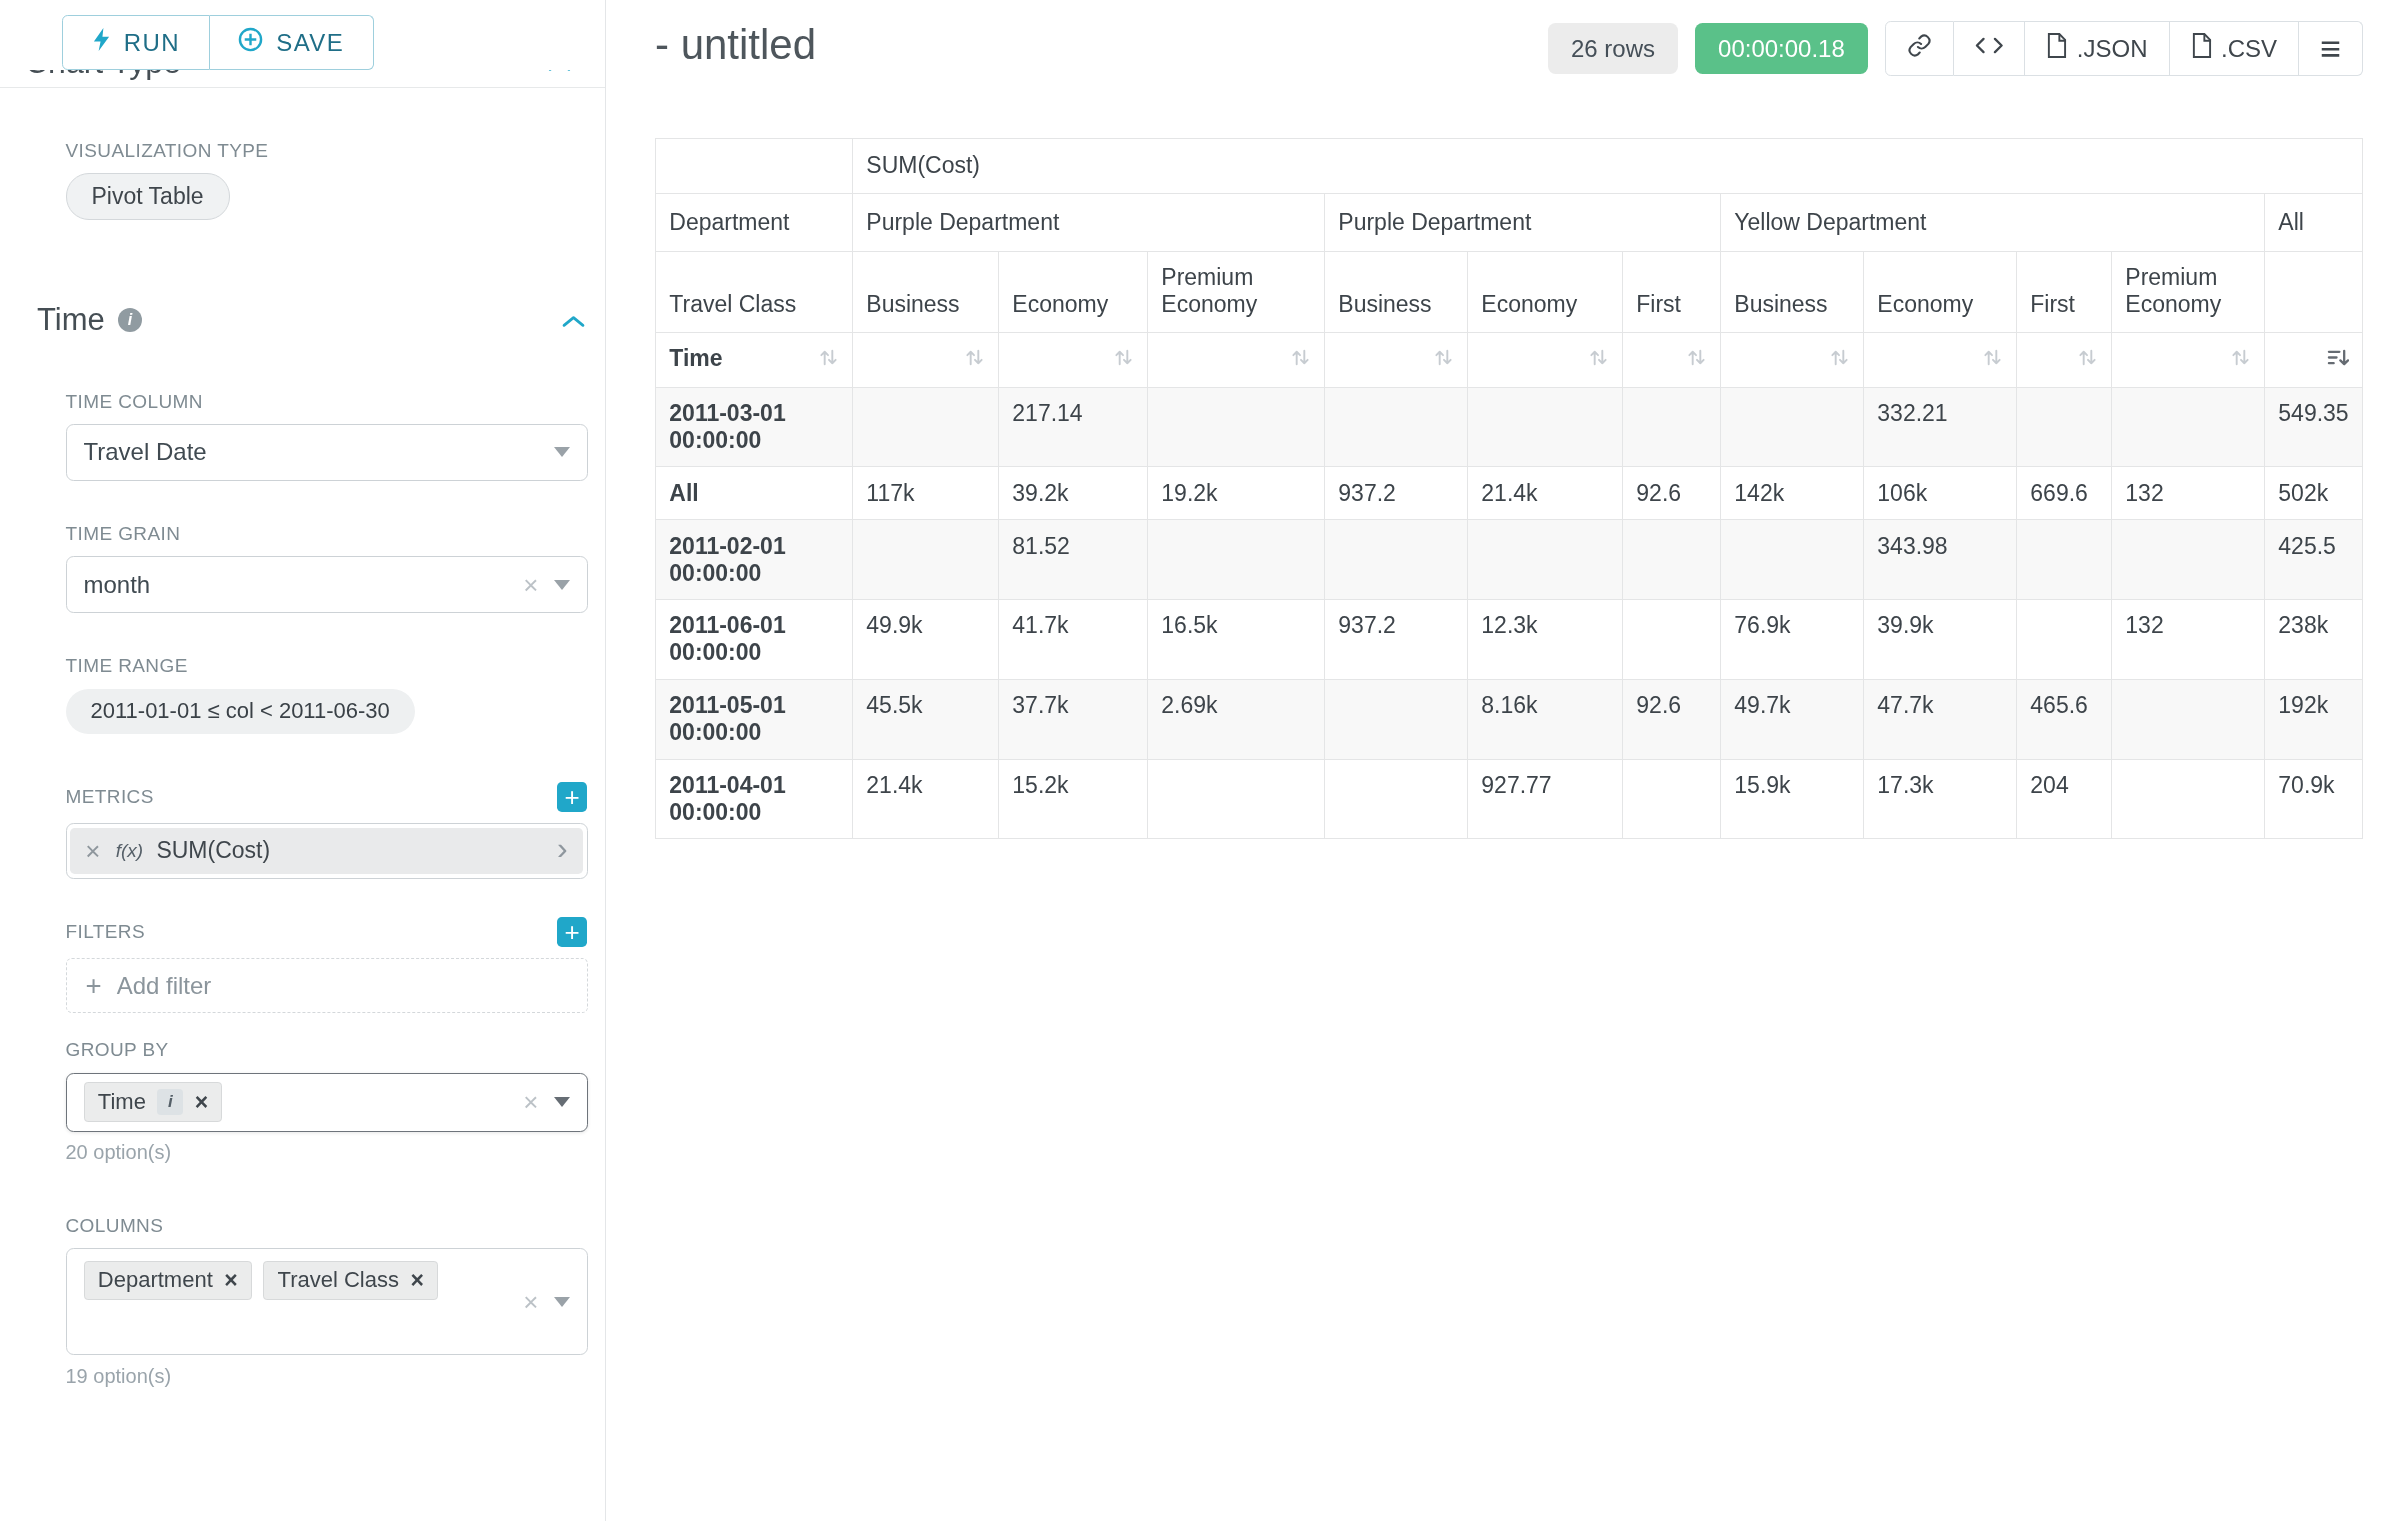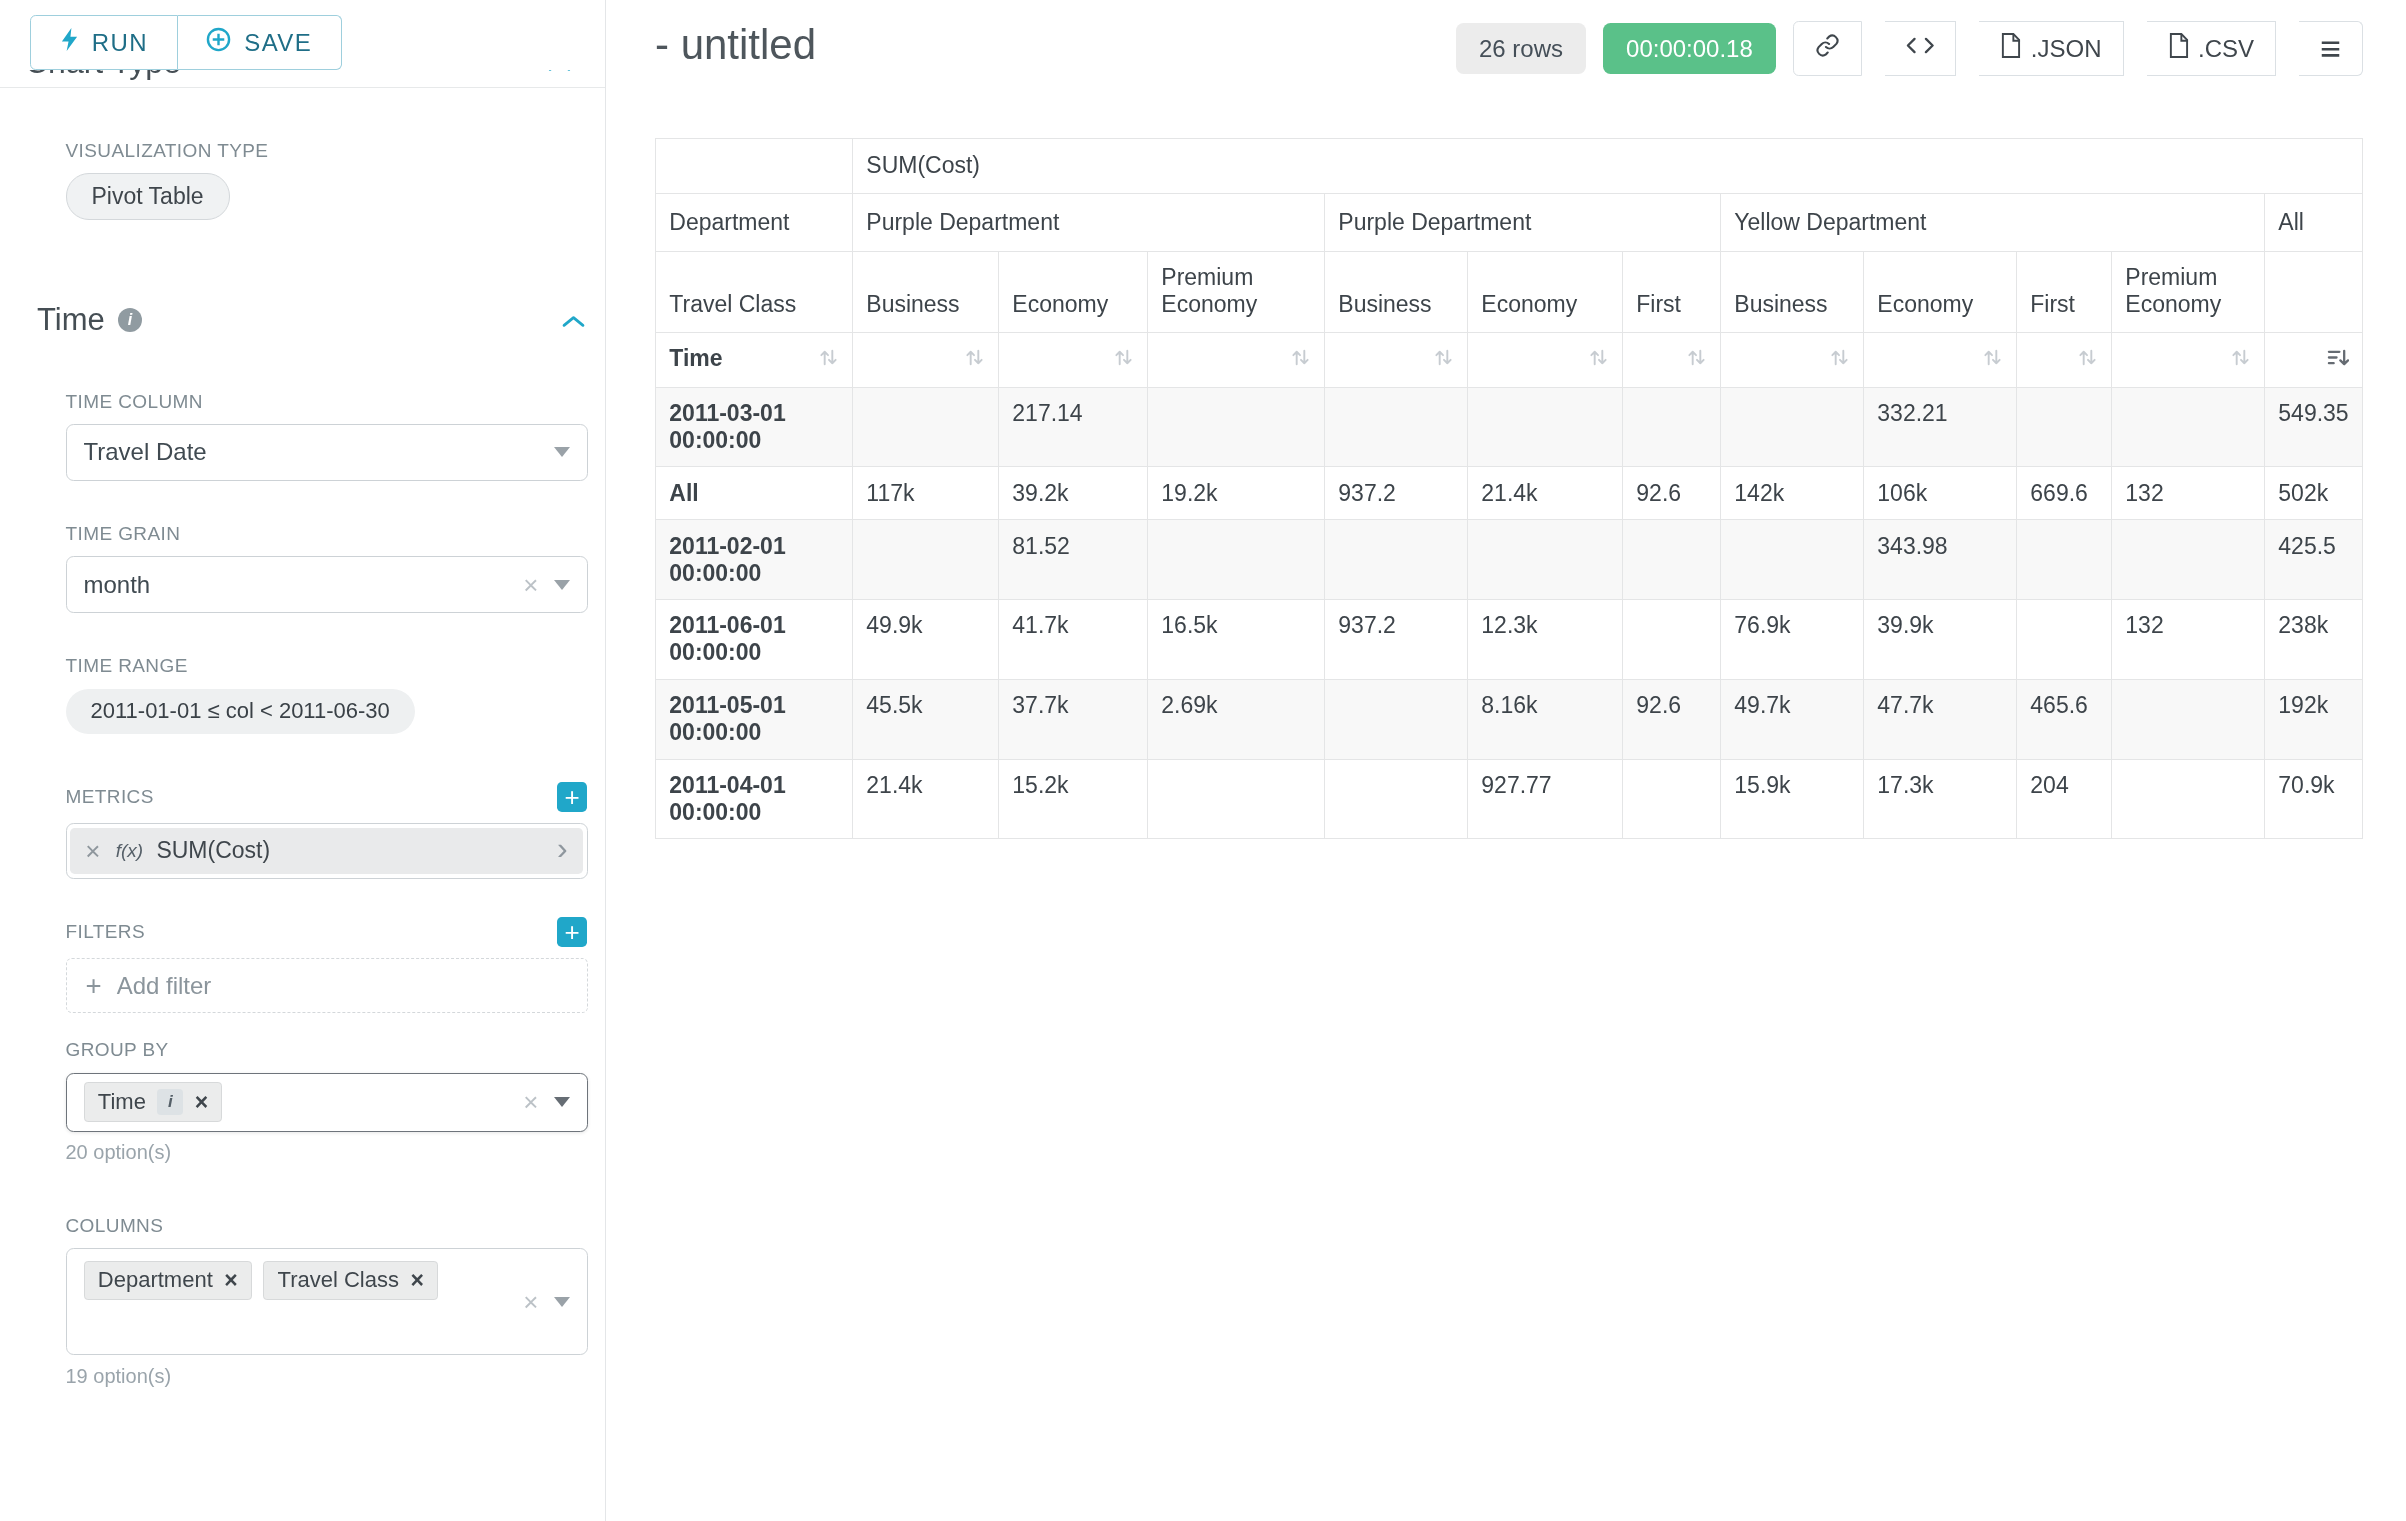--- a/index.html
+++ b/index.html
@@ -16,21 +16,21 @@
   .clip-zone { position:absolute; top:0; left:0; width:100%; height:88px; border-bottom:1px solid #e7e9ea; overflow:hidden; z-index:1; }
   .clip-zone h2 { position:absolute; left:25px; top:44px; margin:0; font-size:32px; font-weight:500; color:#454e54; }
   .clip-zone .chev { position:absolute; right:32px; top:57px; }
   .topbar { position:absolute; top:0; left:0; width:100%; height:70px; background:#fff; z-index:2; padding:15px 0 0 30px; }
   .btn-pair { display:inline-flex; }
   .btn-pair button {
     height:55px; padding:0 28.5px; background:#fff; border:1px solid #9ecfdd;
     color:#1f6e87; font-size:24px; letter-spacing:1.4px; font-weight:500;
     display:inline-flex; align-items:center; gap:13.3px; cursor:pointer;
   }
-  .btn-pair button.run { border-radius:5.7px 0 0 5.7px; }
+  .btn-pair button.run { border-radius:5.7px 0 0 5.7px;margin-left:32px; }
   .btn-pair button.save { border-radius:0 5.7px 5.7px 0; border-left:none; }
 
   .sb-content { position:absolute; top:89px; bottom:0; left:12px; width:100%; padding:51px 30px 0 25px; overflow:hidden; }
 
   .label, .label-row { font-size:19px; color:#7f8b92; letter-spacing:0.4px; margin:0 0 11.4px 28.5px; }
   .label-row { display:flex; align-items:center; justify-content:space-between; }
   .plus-btn { width:30px; height:30px; background:#20a7c9; color:#fff; border:none; border-radius:4.8px; font-size:26px; line-height:1; display:flex; align-items:center; justify-content:center; cursor:pointer; padding:0; }
 
   .control { margin-left:28.5px; width:522px; }
   .select { height:57px; border:1px solid #cdd2d6; border-radius:7.6px; background:#fff; display:flex; align-items:center; padding:0 17px; font-size:24px; color:#404a51; cursor:pointer; }
@@ -66,21 +66,21 @@
   .select.tall { height:107px; align-items:flex-start; padding-top:11.4px; position:relative; }
   .right-icons { position:absolute; right:17px; top:50%; transform:translateY(-50%); display:flex; align-items:center; }
 
   
   .main { flex:1; padding:0 45px 0 49px; }
   .main-header { display:flex; justify-content:space-between; align-items:flex-start; margin-top:21px; height:68px; }
   .page-title { font-size:42px; font-weight:400; color:#4e565c; }
   .header-right { display:flex; align-items:center; gap:17px; }
   .rows-badge { background:#ececec; border-radius:7.6px; padding:11.4px 23px; font-size:24px; color:#454f58; }
   .timer-badge { background:#5ac189; border-radius:7.6px; padding:11.4px 23px; font-size:24px; color:#fff; }
-  .btn-group { display:flex;gap:23px; }
+  .btn-group { display:flex; }
   .btn-group button { height:55px; background:#fff; border:1px solid #dbe0e4; border-left:none; display:flex; align-items:center; gap:9.5px; padding:0 21px; font-size:24px; color:#3f464c; cursor:pointer; }
   .btn-group button:first-child { border-left:1px solid #dbe0e4; border-radius:5.7px 0 0 5.7px; }
   .btn-group button:last-child { border-radius:0 5.7px 5.7px 0; }
   .burger { font-size:36px; line-height:1; color:#3f464c; }
 
   
   .table-wrap { margin-top:49px; }
   table.pivot { border-collapse:collapse; table-layout:fixed; width:1706px; font-size:23px; color:#3d444a; }
   table.pivot th, table.pivot td { border:1px solid #e4e5e6; padding:12.4px 13.3px; text-align:left; vertical-align:top; font-weight:400; overflow:hidden; }
   table.pivot thead th { background:#fff; }

